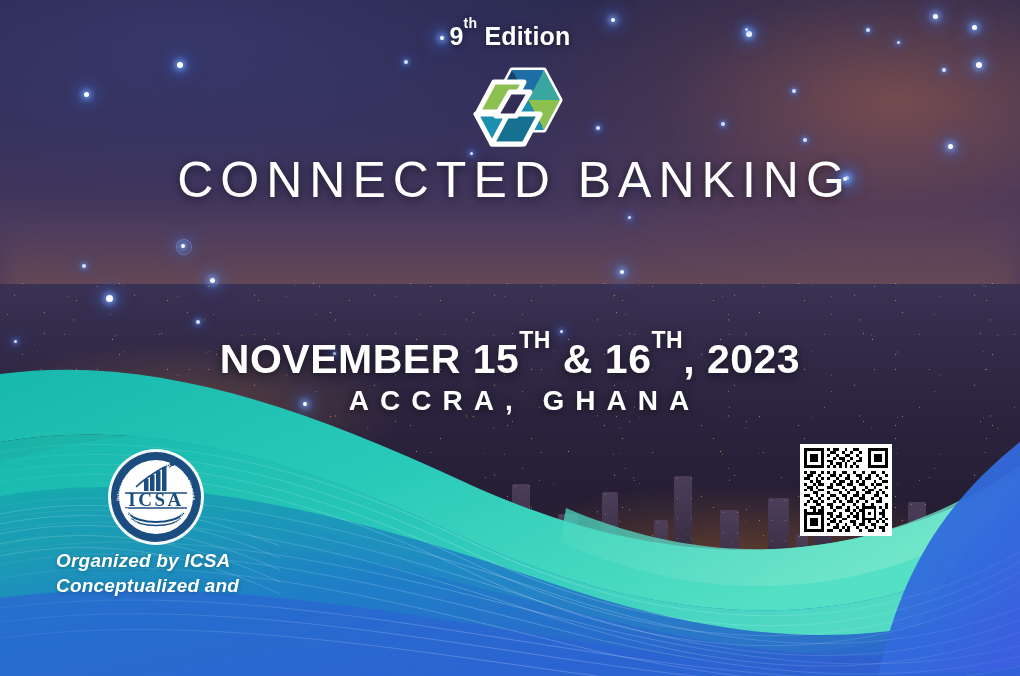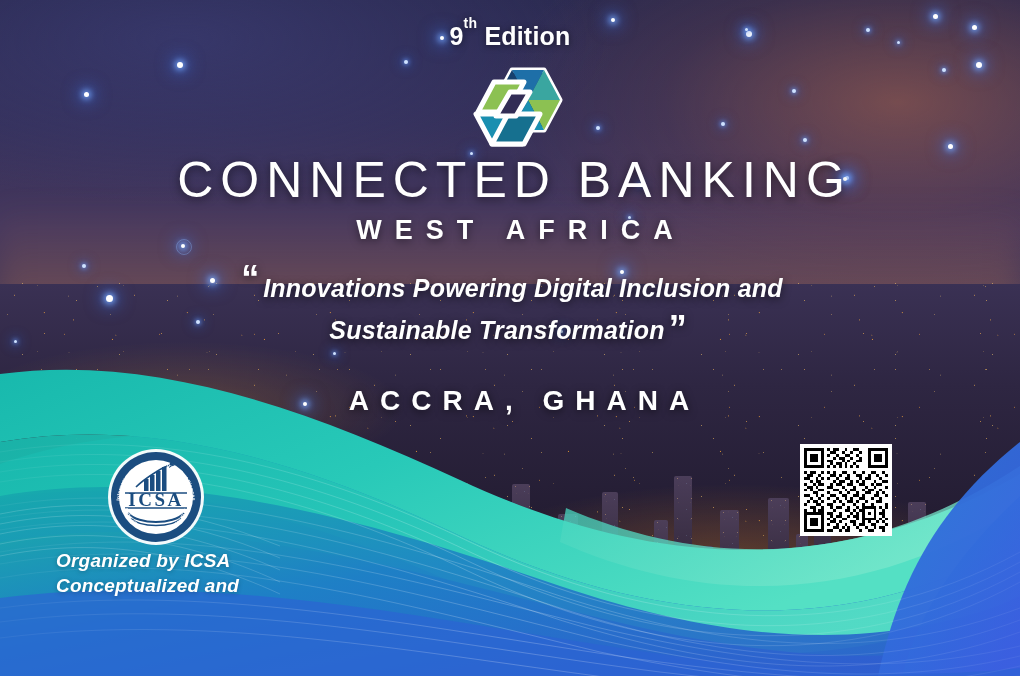--- a/index.html
+++ b/index.html
@@ -393,28 +393,26 @@
         <path d="M22,52 L52,52 L68,82 L38,82 Z" fill="#1a8fb0" stroke="#ffffff" stroke-width="5" stroke-linejoin="round"></path>
         <path d="M54,52 L86,52 L70,82 L38,82 Z" fill="#16708f" stroke="#ffffff" stroke-width="5" stroke-linejoin="round"></path>
       </g>
 
       <path d="M56,30 L76,30 L62,54 L42,54 Z" fill="#322d55" stroke="#ffffff" stroke-width="5" stroke-linejoin="round"></path>
     </svg>
   </div>
 
   <div class="title">
     <div class="title-main">CONNECTED BANKING</div>
-    <div class="title-sub">WEST AFRICA</div>
-  </div>
-
-  <div class="tagline">
-    <span class="qm open">“</span><span>Innovations Powering Digital Inclusion and</span><br>
-    <span>Sustainable Transformation</span><span class="qm">”</span>
-  </div>
-
+  </div>
+
+
+  <div class="date">
+    <span>NOVEMBER </span><span>15</span><sup>TH</sup><span> &amp; </span><span>16</span><sup>TH</sup><span>, 2023</span>
+  </div>
 
   <div class="place">ACCRA, GHANA</div>
 
   <div class="icsa">
     <svg viewBox="0 0 100 100" aria-hidden="true">
       <defs>
         <path id="arcTop" d="M 14,54 A 36,36 0 0 1 86,54"></path>
         <path id="arcBot" d="M 19,62 A 32,32 0 0 0 81,62"></path>
       </defs>
       <circle cx="50" cy="50" r="48" fill="#ffffff" opacity="0.95"></circle>

